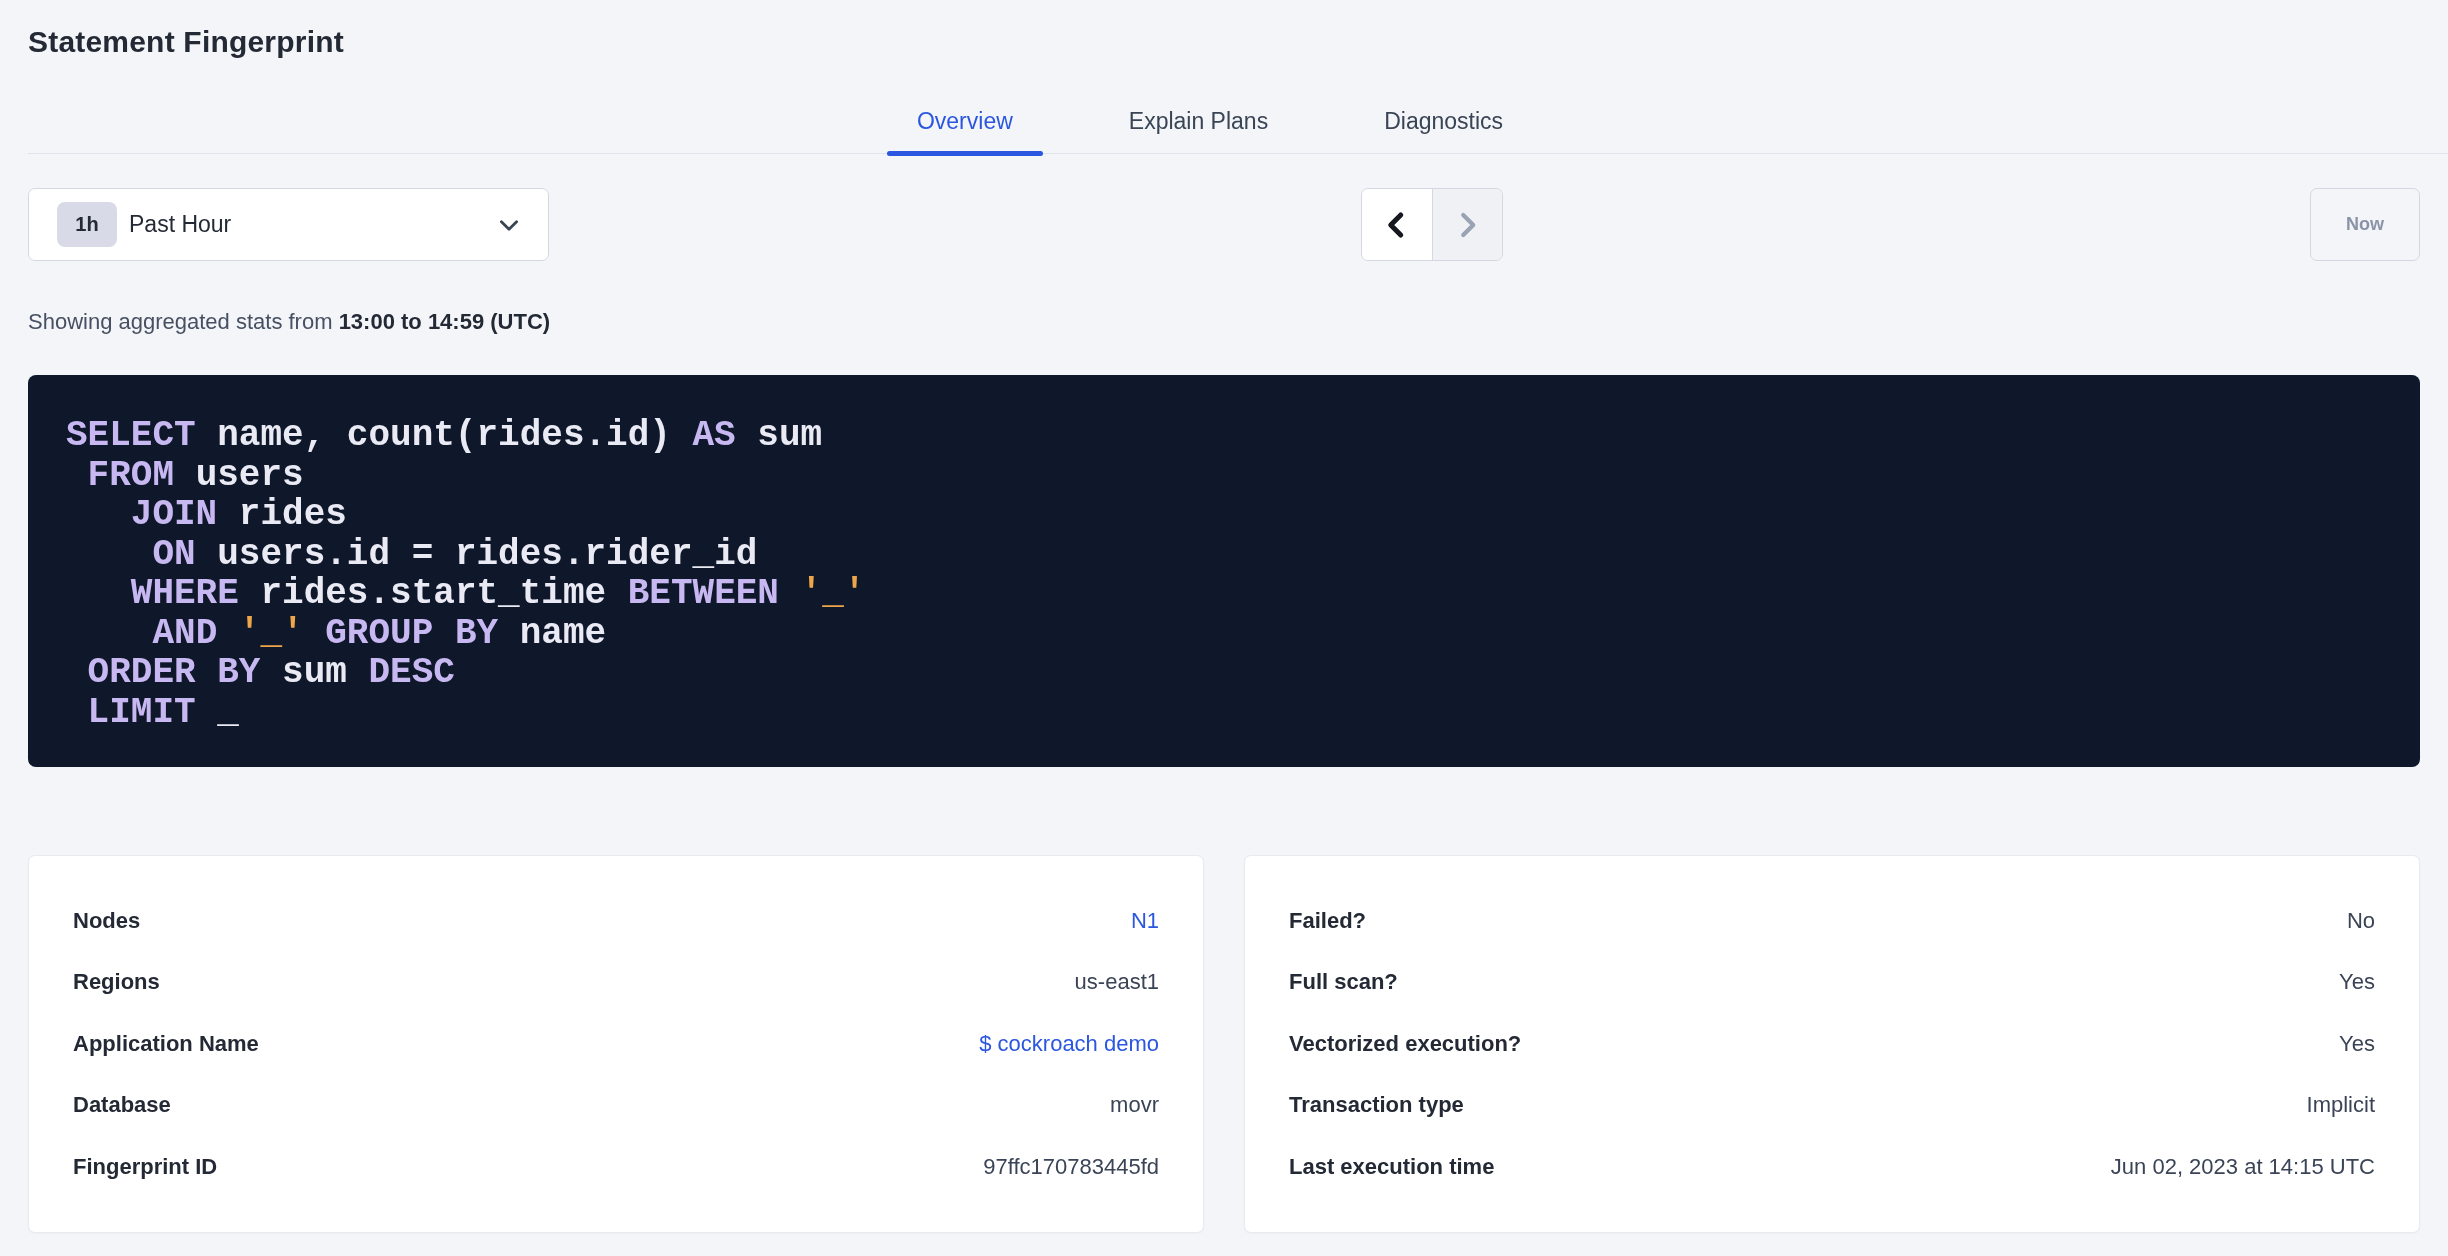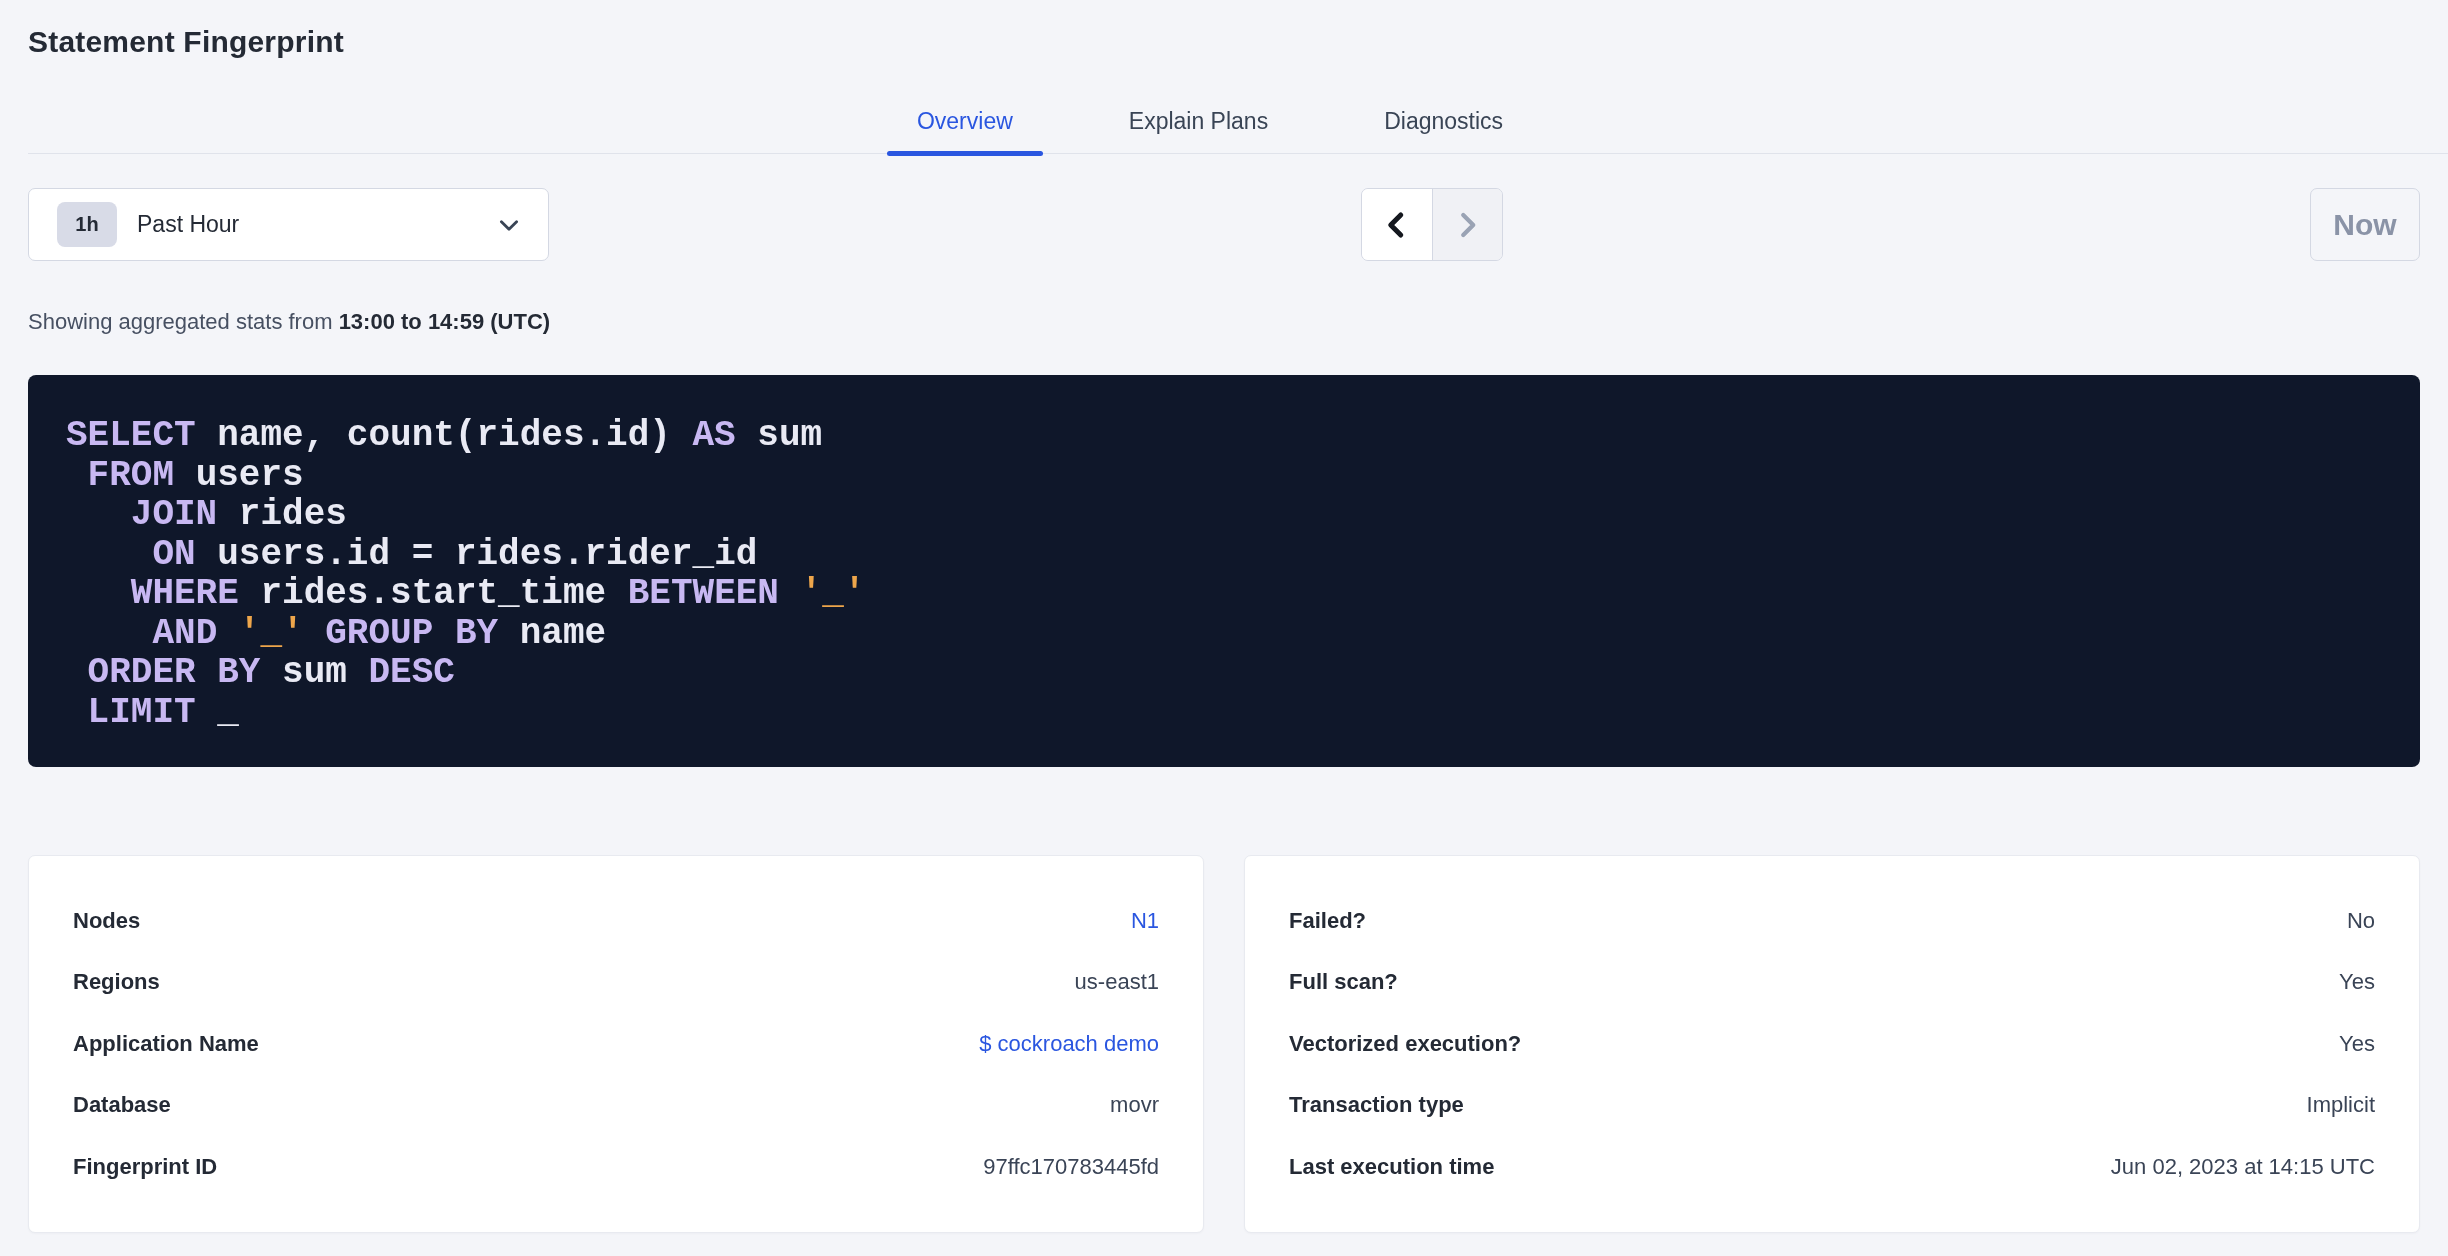--- a/index.html
+++ b/index.html
@@ -73,21 +73,21 @@
     font-size: 20px;
     font-weight: 700;
     border-radius: 8px;
     width: 60px;
     height: 45px;
     display: flex;
     align-items: center;
     justify-content: center;
   }
   .time-label {
-    margin-left: 20px;
+    margin-left: 12px;
     font-size: 23px;
     color: #242a35;
   }
   .caret { margin-left: auto; display: flex; }
 
   .arrow-group {
     display: flex;
     margin-left: 26px;
     border: 1px solid #d4d8e3;
     border-radius: 7px;
@@ -110,21 +110,21 @@
     cursor: default;
   }
   .now-btn {
     margin-left: 22px;
     width: 110px;
     height: 73px;
     background: transparent;
     border: 1px solid #d4d8e3;
     border-radius: 7px;
     font-family: inherit;
-    font-size: 30px;
+    font-size: 18px;
     font-weight: 600;
     color: #8a93a7;
     cursor: default;
   }
 
   
   .stats-line {
     margin: 48px 28px 0 28px;
     font-size: 22px;
     color: #475062;

